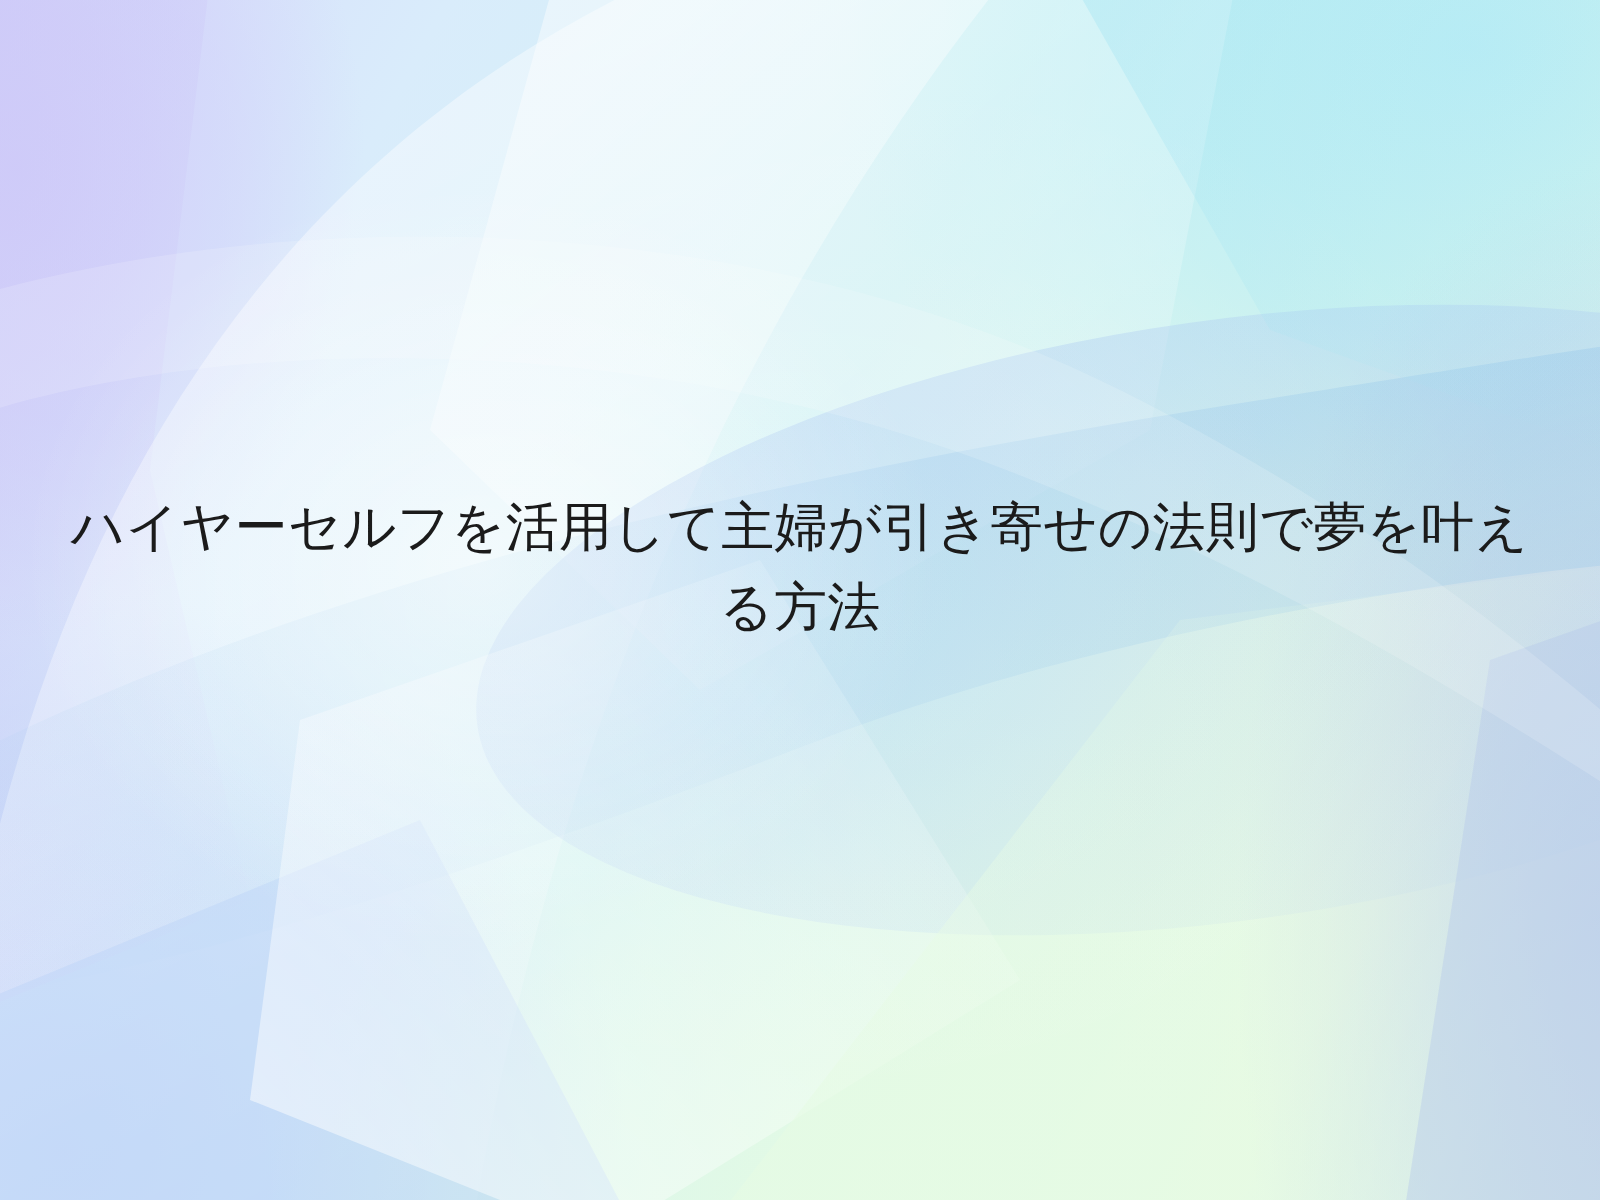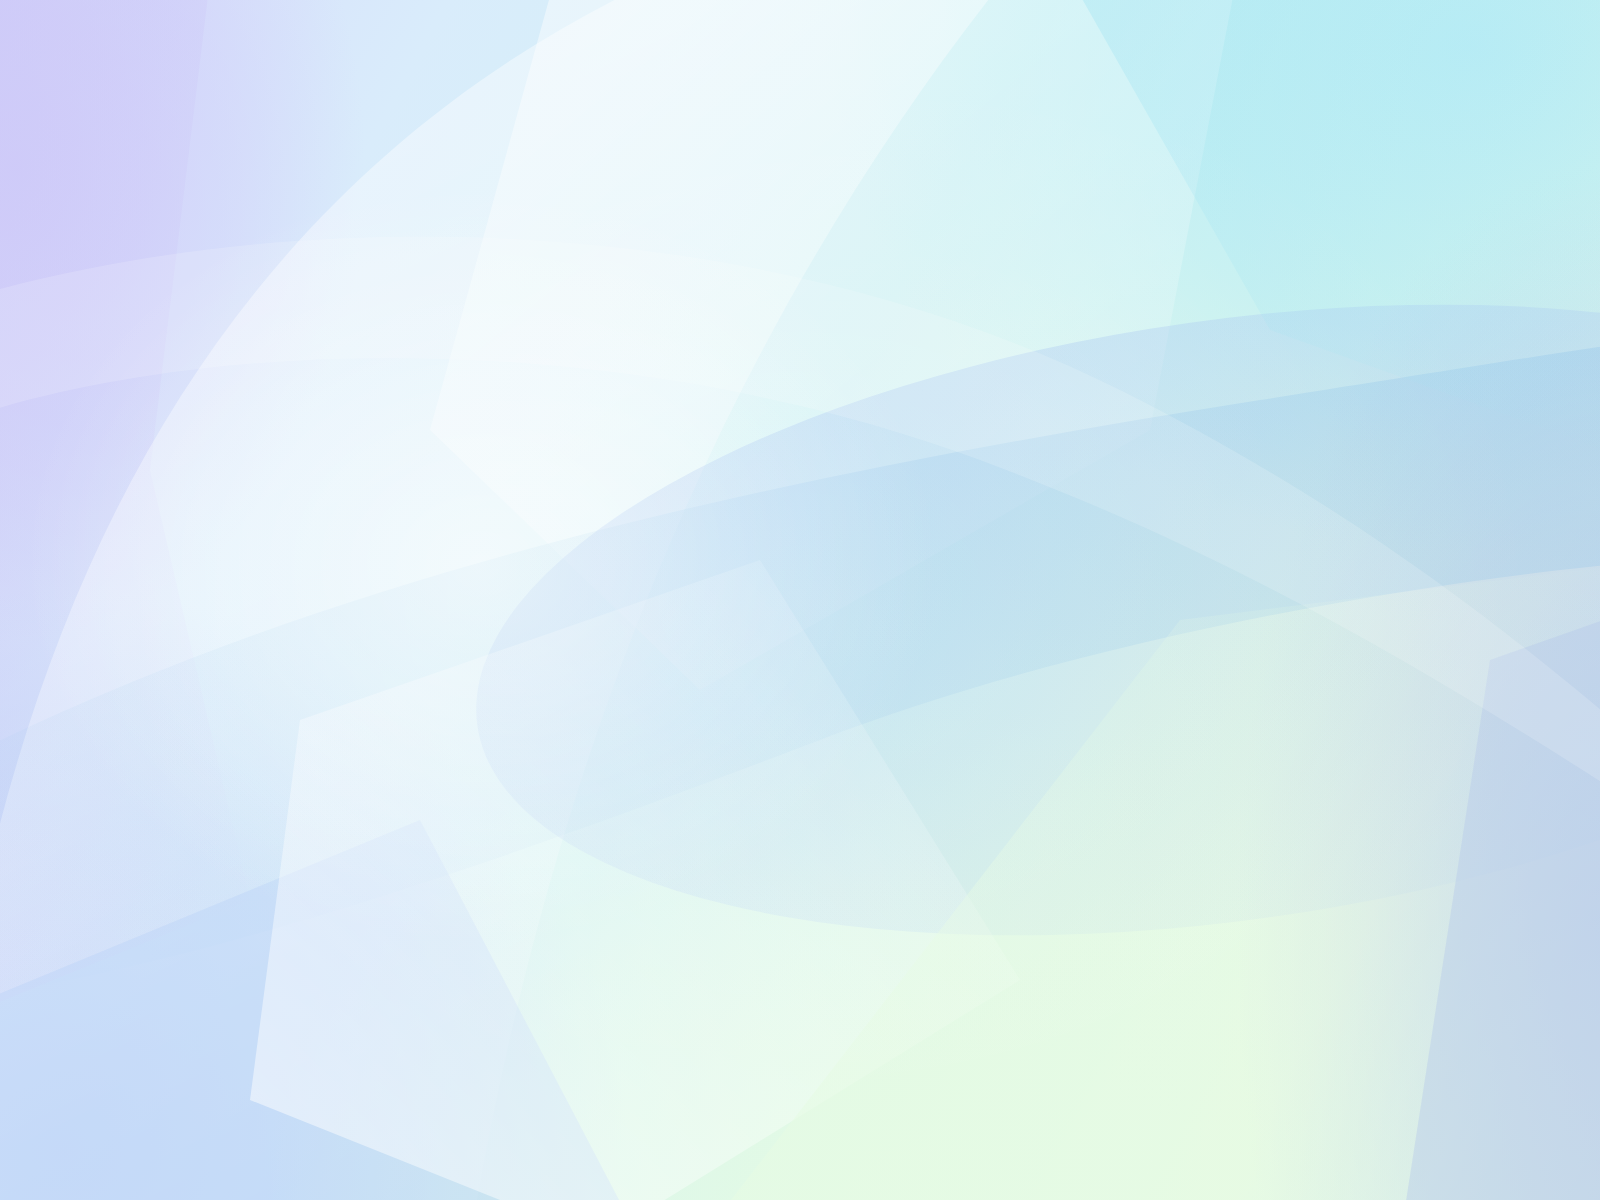--- a/index.html
+++ b/index.html
@@ -194,14 +194,17 @@
     <path d="M 700 1240 L 1180 620 L 1660 560 L 1660 1240 Z" fill="url(#gMintA)"></path>
 
     <path d="M 1400 1240 L 1490 660 L 1660 600 L 1660 1240 Z" fill="#b6c9ea" fill-opacity="0.42"></path>
 
     <path d="M -40 300 C 300 200, 760 210, 1120 390 C 1360 510, 1520 640, 1660 760 L 1660 820 C 1460 690, 1250 560, 980 460 C 640 334, 230 330, -40 420 Z" fill="#ffffff" fill-opacity="0.16"></path>
   </svg>
 
   <div class="bg-layer bg-soft-light"></div>
   <div class="bg-layer vignette"></div>
 
+  <div class="title-wrap">
+    <h1 class="title">ハイヤーセルフを活用して主婦が引き寄せの法則で夢を叶える方法</h1>
+  </div>
 
 </div>
 
 </body></html>

